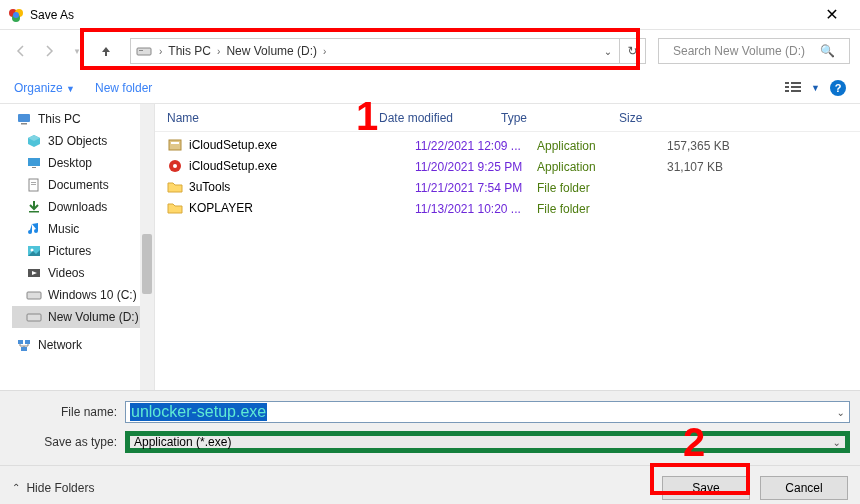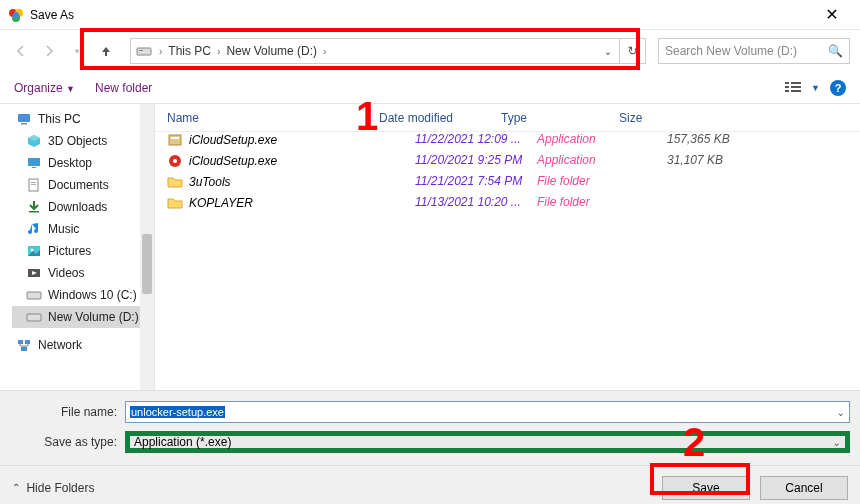--- a/index.html
+++ b/index.html
@@ -14,25 +14,25 @@
 .navbar { height: 42px; display: flex; align-items: center; padding: 0 10px; gap: 6px; }
 .nav-arrow { width: 22px; height: 22px; display: flex; align-items: center; justify-content: center; color: #bbb; }
 .addr-wrap { flex: 1; display: flex; align-items: center; border: 1px solid #ccc; height: 26px; background: #fff; margin: 0 6px; position: relative; }
 .addr-up { width: 24px; display:flex; align-items:center; justify-content:center; color:#555; }
 .addr-drive { width: 18px; height: 14px; margin: 0 4px; display:inline-flex; align-items:center; justify-content:center; }
 .crumb { padding: 0 4px; color: #333; font-size: 12px; }
 .crumb-sep { color: #666; padding: 0 2px; font-size: 10px; }
 .addr-spacer { flex:1; }
 .addr-dd { width: 22px; text-align:center; color:#555; font-size:10px; }
 .addr-refresh { width: 26px; border-left: 1px solid #ccc; text-align:center; color:#555; height:100%; display:flex; align-items:center; justify-content:center; }
-.searchbox { width: 192px; height: 26px; border: 1px solid #ccc; display:flex; align-items:center; padding: 0 6px; color:#888; }
+.searchbox { width: 192px; height: 26px; border: 1px solid #ccc; display:flex; align-items:center; padding: 0 14px; color:#888; }
 .searchbox .mag { margin-left:auto; color:#666; }
 
 .toolbar { height: 32px; display:flex; align-items:center; padding: 0 14px; gap: 20px; border-bottom: 1px solid #e5e5e5; position: relative; }
-.toolbar .lnk { color: #701a75; font-size: 12px; }
+.toolbar .lnk { color: #3b82f6; font-size: 12px; }
 .toolbar .right { margin-left:auto; display:flex; align-items:center; gap:10px; }
 .view-btn { display:flex; align-items:center; gap:4px; color:#555; }
 .help { width:16px; height:16px; border-radius:50%; background:#0b73ce; color:#fff; font-size:11px; display:flex; align-items:center; justify-content:center; font-weight:bold; }
 
 .main { display:flex; height: 286px; }
 .sidebar { width: 155px; border-right: 1px solid #e5e5e5; overflow:hidden; position:relative; }
 .sidebar-scroll { position:absolute; right:0; top:0; bottom:0; width:14px; background:#f0f0f0; }
 .sidebar-thumb { position:absolute; left:2px; right:2px; top:130px; height:60px; background:#c1c1c1; border-radius:2px; }
 .tree { padding: 4px 0 4px 12px; }
 .tree-item { display:flex; align-items:center; gap:6px; height:22px; padding: 0 4px 0 14px; font-size:12px; color:#222; white-space:nowrap; overflow:hidden; }
@@ -40,33 +40,33 @@
 .tree-item.sel { background:#d8d8d8; }
 .ticon { width:16px; height:16px; display:inline-flex; align-items:center; justify-content:center; flex-shrink:0; }
 
 .filepane { flex:1; display:flex; flex-direction:column; }
 .cols { display:flex; height:28px; align-items:center; border-bottom:1px solid #eee; color:#33518f; font-size:12px; }
 .col-name { width:224px; padding-left:12px; }
 .col-date { width:122px; }
 .col-type { width:118px; }
 .col-size { flex:1; }
 .rows { }
-.row { display:flex; height:21px; align-items:flex-start; font-size:12px;font-style:italic; }
+.row { display:flex; height:21px; align-items:flex-end; font-size:12px; }
 .row .c-name { width:260px; padding-left:12px; display:flex; align-items:center; gap:6px; }
 .row .c-date { width:122px; color:#6d28d9; }
-.row .c-type { width:118px; color:#ec4899; }
+.row .c-type { width:118px; color:#4d7c0f; }
 .row .c-size { flex:1; color:#555; padding-left:12px; }
 .ficon { width:16px; height:16px; display:inline-flex; align-items:center; justify-content:center; }
 
 .form-area { background:#f0f0f0; border-top:1px solid #ddd; padding: 8px 10px 6px 10px; position:relative; }
 .form-row { display:flex; align-items:center; height:26px; margin-bottom:4px; }
 .form-label { width:115px; text-align:right; padding-right:8px; font-size:12px; color:#333; }
 .form-field { flex:1; height:22px; border:1px solid #7a99b8; background:#fff; display:flex; align-items:center; padding:0 4px; }
 .form-field.sel-text { }
-.sel-span { background:#0b61c4; color:#ffffff; padding:0 1px; font-size:11px; }
+.sel-span { background:#0b61c4; color:#5eead4; padding:0 1px; font-size:16px; }
 .form-field .dd { margin-left:auto; color:#555; font-size:10px; }
 .type-field { border:5px solid #15803d; background:#eaeaea; }
 
 .footer { background:#f0f0f0; height:44px; display:flex; align-items:center; padding: 0 12px; border-top:1px solid #ddd; }
 .hide-toggle { display:flex; align-items:center; gap:6px; font-size:12px; color:#333; }
 .btns { margin-left:auto; display:flex; gap:10px; }
 .btn { width:88px; height:24px; border:1px solid #adadad; background:#e1e1e1; font-size:12px; display:flex; align-items:center; justify-content:center; }
 .btn.primary { background:#e1e1e1; }
 
 .anno-box { position:absolute; border:4px solid #ff0000; pointer-events:none; }

